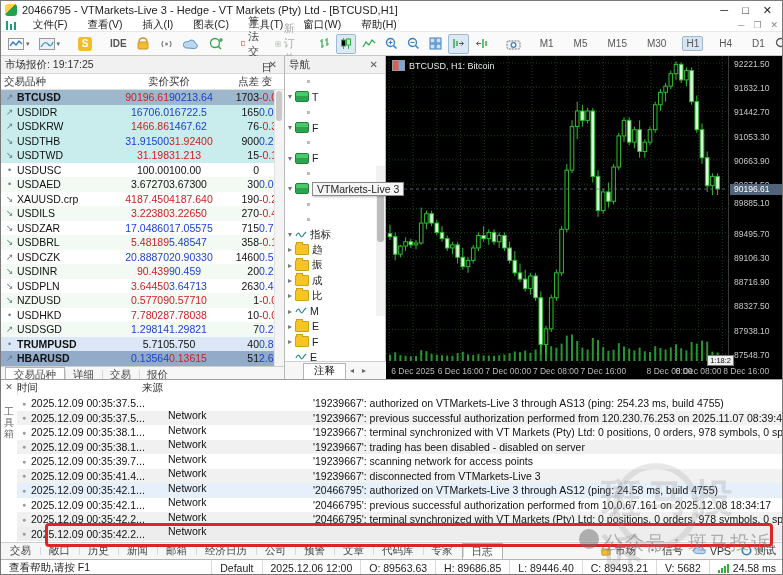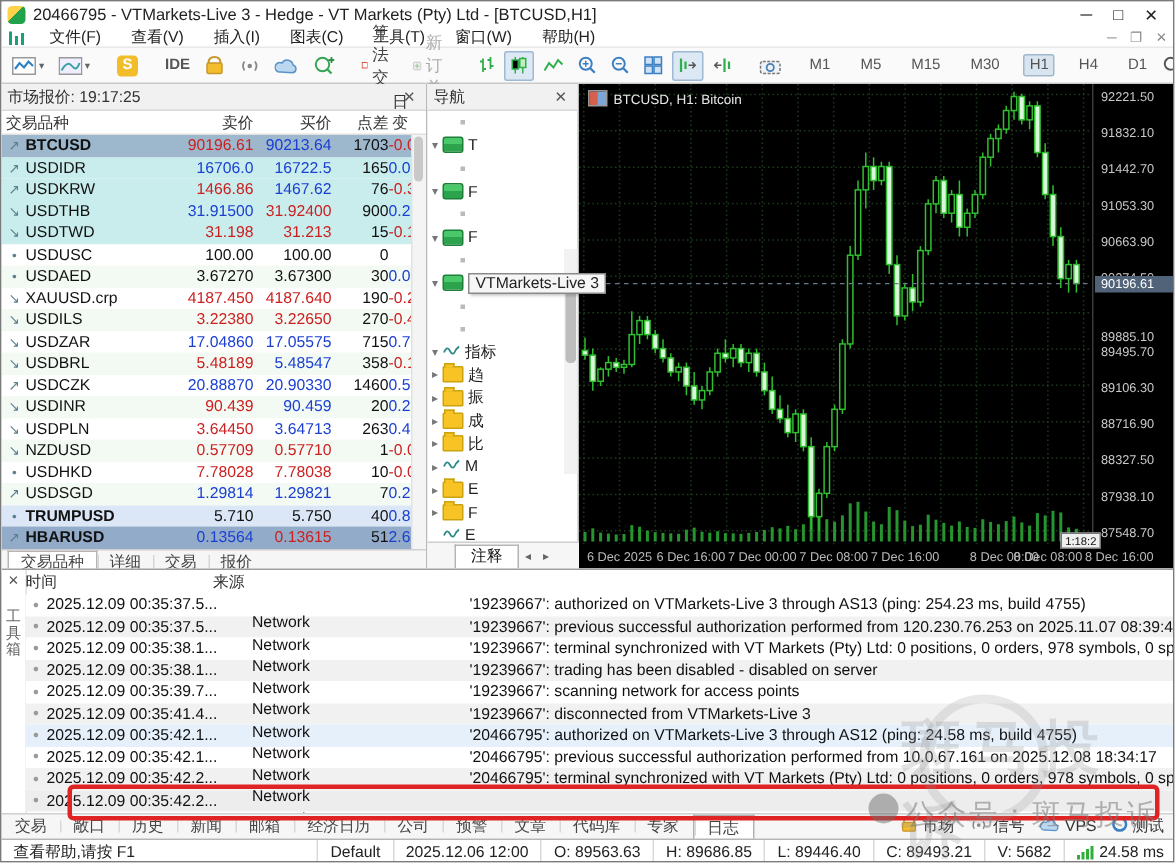--- a/index.html
+++ b/index.html
@@ -34,21 +34,21 @@
   .connbar i{display:block;width:62%;height:100%;background:#35c23c;}
   
   .mw{top:55px;left:0;width:284px;height:323px;border-right:1px solid #b8b8b8;background:#fff;}
   .phead{height:17px;background:#f1f1f1;border-bottom:1px solid #d9d9d9;display:flex;align-items:center;padding:0 4px;font-size:10.5px;color:#333;}
   .phead .x{margin-left:auto;color:#555;font-size:10px;padding:0 3px;}
   .colhead{height:15px;display:flex;border-bottom:1px solid #e0e0e0;color:#333;font-size:10.5px;align-items:center;background:#fff;}
   .mwrows{height:276px;overflow:hidden;position:relative;}
   .mwrow{height:14.5px;display:flex;align-items:center;font-size:10.5px;}
   .c-sym{flex:0 0 108px;display:flex;align-items:center;padding-left:3px;overflow:hidden;white-space:nowrap;}
   .c-bid{flex:0 0 57px;text-align:right;}
-  .c-ask{flex:0 0 52px;text-align:right;}
+  .c-ask{flex:0 0 52px;}
   .c-spr{flex:0 0 38px;text-align:right;}
   .c-chg{flex:1 1 auto;text-align:right;padding-right:12px;}
   .dirar{width:11px;display:inline-block;color:#5c7f8d;font-size:9px;text-align:center;margin-right:2px;}
   .mwsb{position:absolute;right:0;top:0;width:9px;height:276px;background:#f4f4f4;border-left:1px solid #e2e2e2;}
   .mwsb i{position:absolute;left:1px;top:1px;width:6px;height:30px;background:#c9c9c9;border-radius:3px;}
   .ptabs{height:15px;display:flex;align-items:center;border-top:1px solid #cfcfcf;font-size:10.5px;color:#444;background:#f6f6f6;}
   .ptab{padding:0 8px;position:relative;}
   .ptab.active{background:#fff;border:1px solid #b5b5b5;border-bottom:none;height:14px;display:flex;align-items:center;margin-left:4px;}
   .ptab + .ptab::before{content:"";position:absolute;left:0;top:2px;bottom:2px;width:1px;background:#d6d6d6;}
   
@@ -875,21 +875,21 @@
           <rect x="329.8" y="120.38483373884833" width="3.6" height="12.660326439578228" fill="#d9f8d9" stroke="#2fbf2f" stroke-width="1"></rect>
           <line x1="0" y1="133.04516017842656" x2="342" y2="133.04516017842656" stroke="#6a7a8a" stroke-width="0.8" stroke-dasharray="3,3"></line>
         </svg></div>
     <div class="pscale" id="pscale">
         <span class="pl" style="top: 3.00274px;">92221.50</span>
         <span class="pl" style="top: 27.2415px;">91832.10</span>
         <span class="pl" style="top: 51.4804px;">91442.70</span>
         <span class="pl" style="top: 75.7192px;">91053.30</span>
         <span class="pl" style="top: 99.958px;">90663.90</span>
         <span class="pl" style="top: 124.197px;">90274.50</span>
-        <span class="pl" style="top: 163px;">89885.10</span>
+        <span class="pl" style="top: 142px;">89885.10</span>
         <span class="pl" style="top: 172.674px;">89495.70</span>
         <span class="pl" style="top: 196.913px;">89106.30</span>
         <span class="pl" style="top: 221.152px;">88716.90</span>
         <span class="pl" style="top: 245.391px;">88327.50</span>
         <span class="pl" style="top: 269.63px;">87938.10</span>
         <span class="pl" style="top: 293.868px;">87548.70</span>
         <span class="pbadge" style="top: 127.545px; background: rgb(80, 99, 121);">90196.61</span>
       </div>
     <div class="taxis" id="taxis">
         <span class="tl" style="left: 27px;">6 Dec 2025</span>

